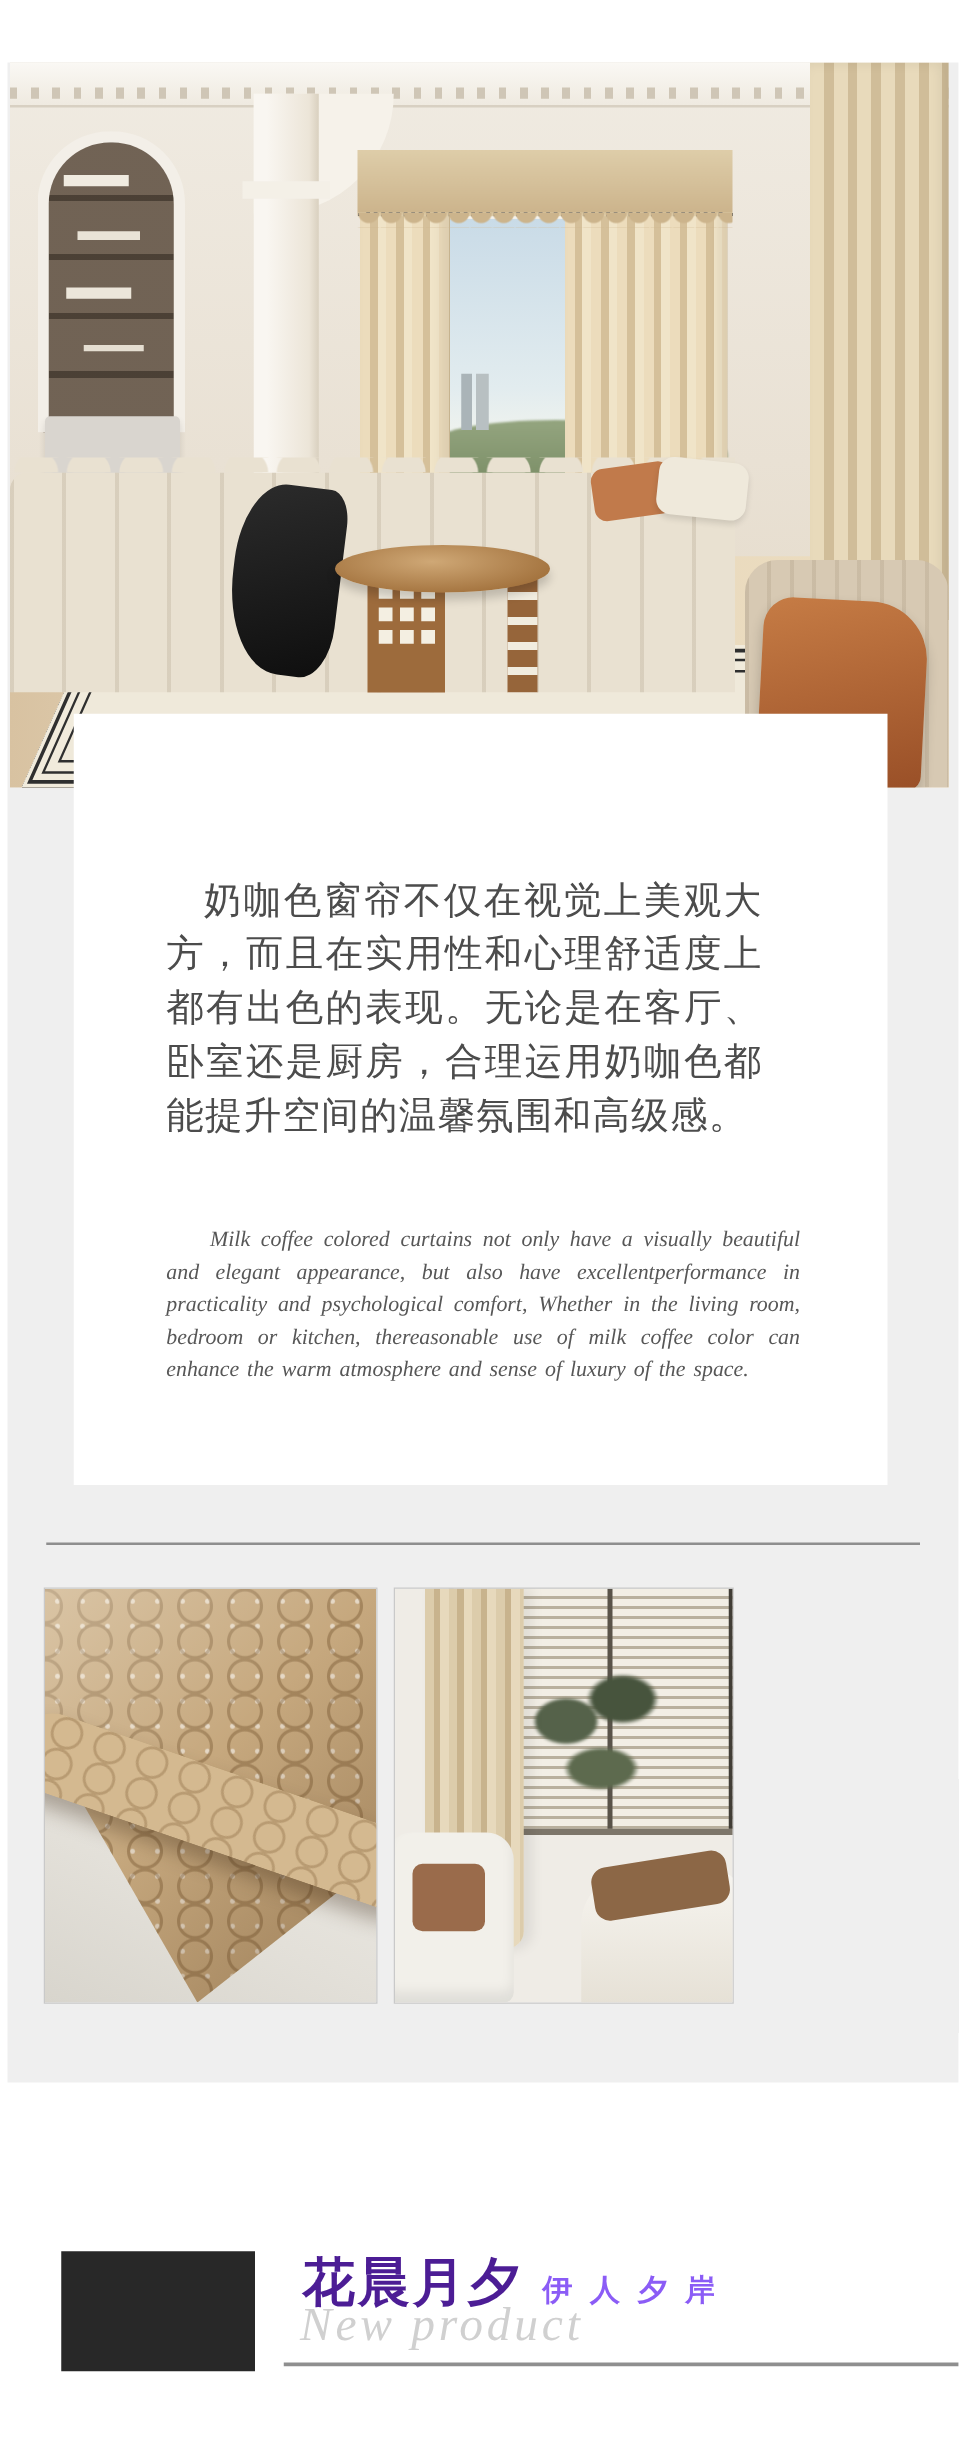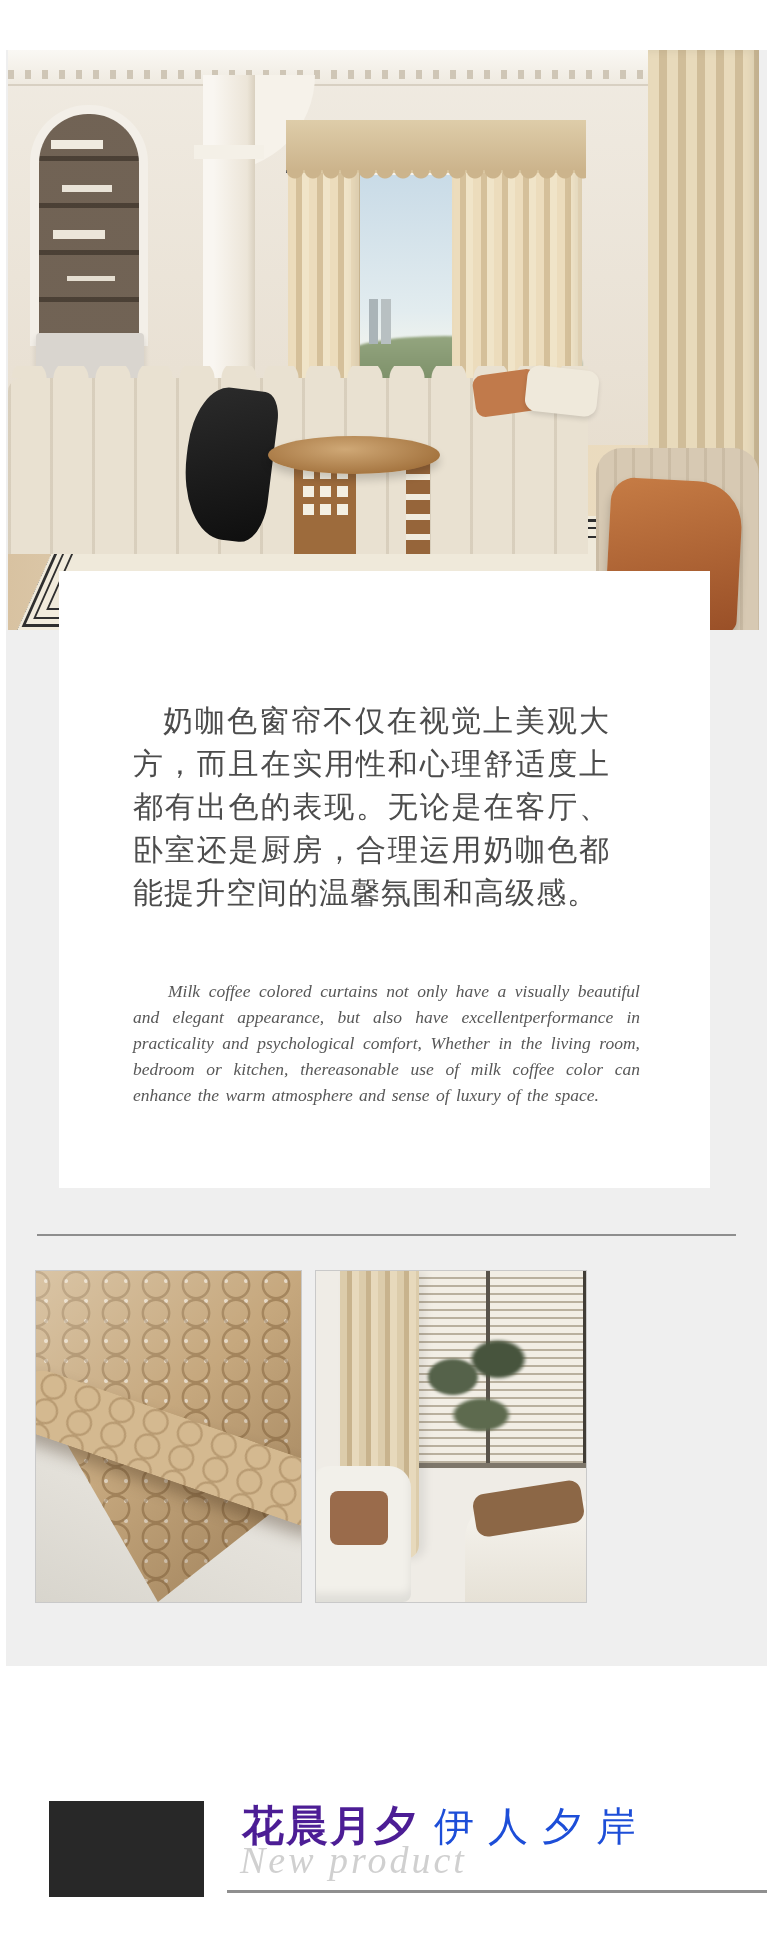--- a/index.html
+++ b/index.html
@@ -129,21 +129,21 @@
         border-radius:8px;}
   .bed{position:absolute;left:55%;top:69%;width:46%;height:31%;
         background:linear-gradient(180deg,#f6f4ef,#e6e1d6);border-radius:40px 10px 0 0;}
   .bed::before{content:"";position:absolute;left:8%;top:-12%;width:88%;height:42%;background:#8c6746;
         border-radius:12px;transform:rotate(-9deg);}
 
   
   .footer-square{position:absolute;left:49px;top:1801px;width:155px;height:96px;background:#282828;}
   .footer-title{position:absolute;left:242px;top:1798px;white-space:nowrap;}
   .brand{font-size:42px;font-weight:bold;color:#4c1d95;letter-spacing:2px;}
-  .series{font-size:40px;font-weight:400;color:#1d4ed8;letter-spacing:14px;margin-left:16px;}
+  .series{font-size:24px;font-weight:700;color:#8b5cf6;letter-spacing:14px;margin-left:16px;}
   .footer-script{position:absolute;left:240px;top:1838px;font-family:"Liberation Serif",serif;
         font-style:italic;font-size:38px;color:#d0d0d0;letter-spacing:3px;}
   .footer-line{position:absolute;left:227px;top:1890px;width:540px;height:3px;background:#8f8f8f;}
 </style>
 </head>
 <body>
 
 <div class="page">
 
   <div class="gray-panel"></div>

